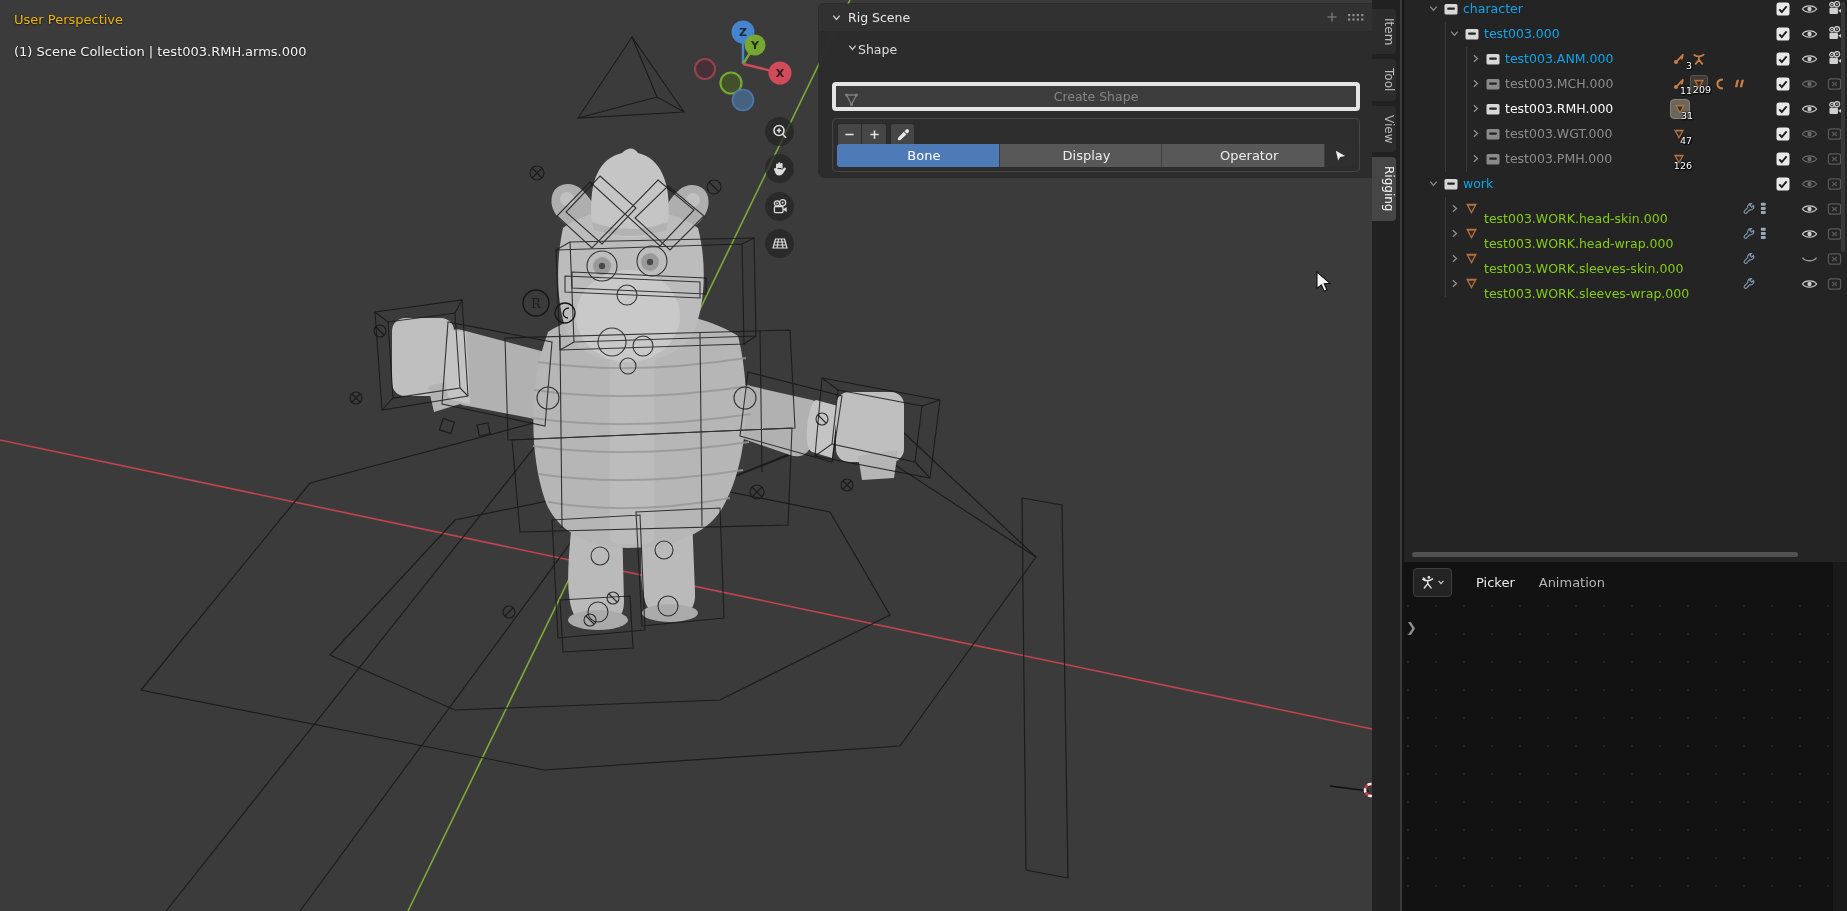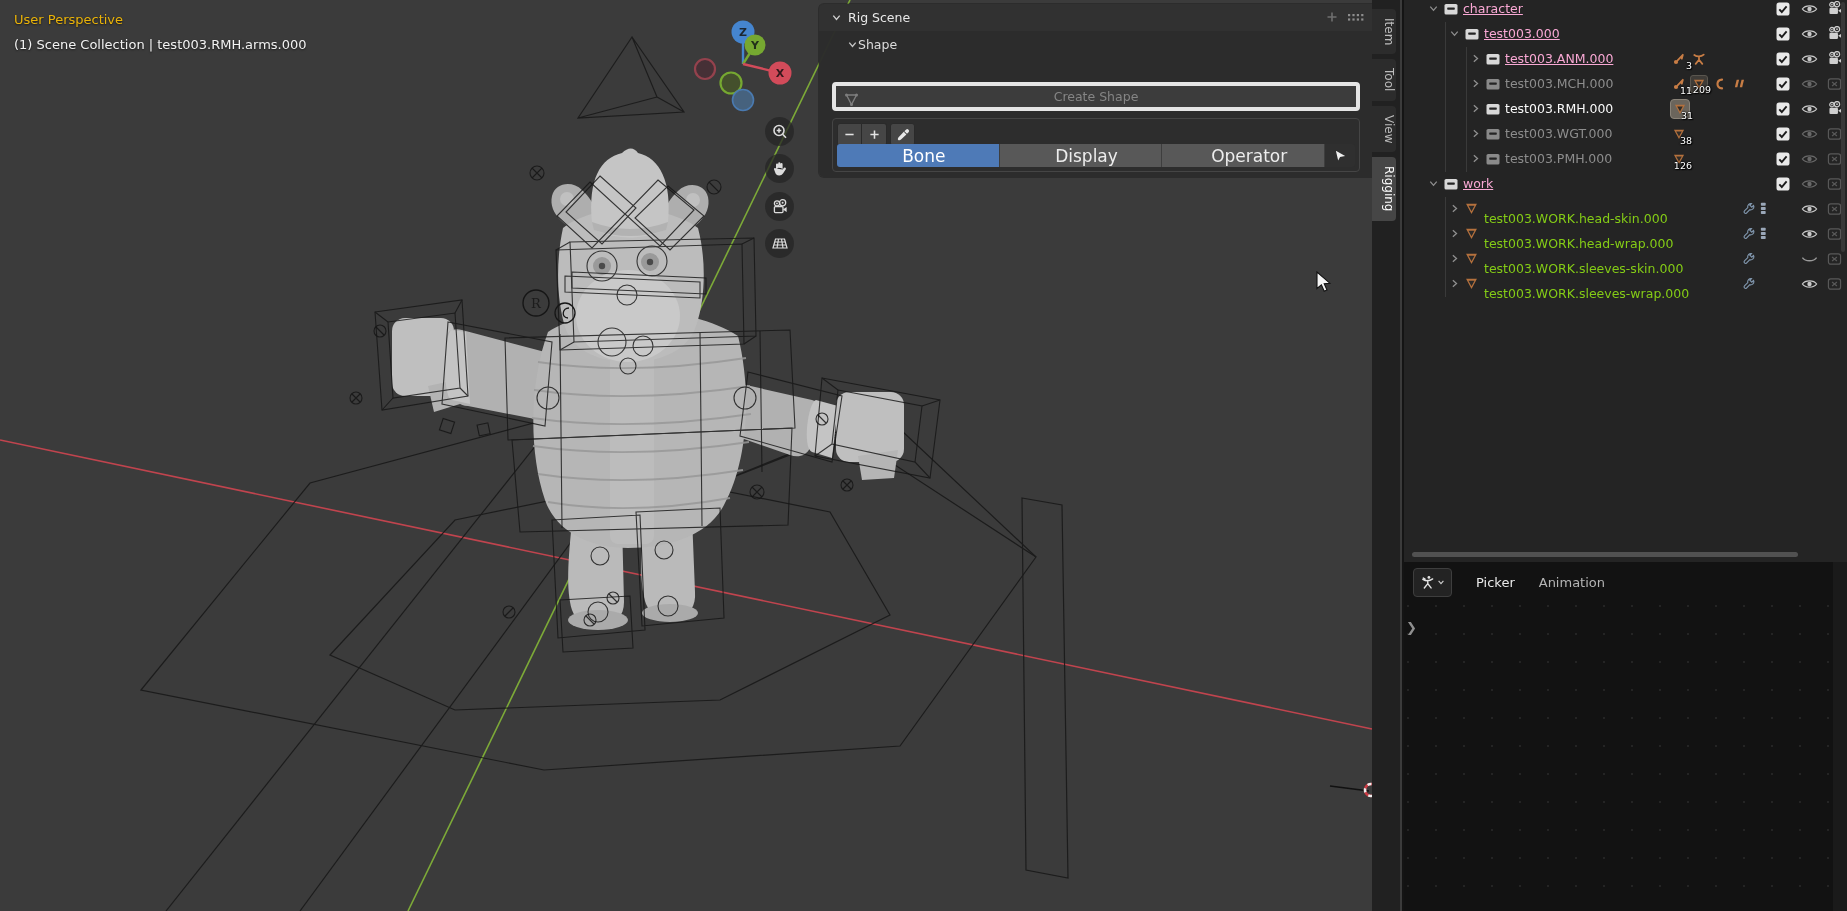--- a/index.html
+++ b/index.html
@@ -7,63 +7,63 @@
   #app {
     position:relative; width:1847px; height:911px; overflow:hidden;
     font-family:"DejaVu Sans", sans-serif; color:#ddd; cursor:default;
     background:#1a1a1a;
   }
   
   #viewport { position:absolute; left:0; top:0; width:1402px; height:911px; background:#3b3b3b; overflow:hidden; }
   #scene { position:absolute; left:0; top:0; }
   .vp-text { position:absolute; left:14px; top:10px; line-height:20px; }
   .vp-mode { font-size:13px; color:#eab308; text-shadow:0 1px 2px rgba(0,0,0,.6); }
-  .vp-breadcrumb { font-size:13px; color:#f2f2f2; text-shadow:0 1px 2px rgba(0,0,0,.6); margin-top:5px; }
+  .vp-breadcrumb { font-size:13px; color:#f2f2f2; text-shadow:0 1px 2px rgba(0,0,0,.6); margin-top:12px; }
   
   #gizmo { position:absolute; left:688px; top:8px; }
   .vp-toolbtn { position:absolute; left:765px; width:29px; height:29px; border-radius:50%;
     background:rgba(38,38,38,.75); display:flex; align-items:center; justify-content:center; }
   .vp-toolbtn svg { display:block; }
   
   #rig-picker { position:absolute; left:819px; top:4px; width:553px; height:173px;
     background:rgba(43,43,43,.97); border-radius:5px 0 0 5px; box-shadow:0 0 0 1px rgba(0,0,0,.25); }
   .panel-header { display:flex; align-items:center; height:27px; padding:0 8px; background:#313131; border-radius:5px 0 0 0; }
   .panel-header .chev { color:#cfcfcf; margin:0 6px 0 4px; }
   .panel-title { font-size:12.5px; color:#e8e8e8; }
   .panel-header-icons { margin-left:auto; display:flex; gap:10px; align-items:center; }
-  .subpanel-header { display:flex; align-items:center; height:26px; padding:0 8px 0 28px; }
+  .subpanel-header { display:flex; align-items:flex-end; height:26px; padding:0 8px 0 28px; }
   .subpanel-title { font-size:12.5px; color:#dcdcdc; }
   .btn-create { position:absolute; left:13px; top:78px; width:528px; height:29px; background:#3c3c3c;
     border:4px solid #e5e5e5; border-radius:4px; display:flex; align-items:center; justify-content:center; }
   .btn-create .lbl { font-size:12.5px; color:#858585; }
   .btn-create .ic { position:absolute; left:7px; top:5px; }
   .listbox { position:absolute; left:13px; top:114px; width:528px; height:54px; border:1px solid #454545; border-radius:4px; background:#2d2d2d; }
   .small-btns { position:absolute; left:4px; top:4px; display:flex; }
   .sq-btn { width:25px; height:23px; background:#464646; border:1px solid #2a2a2a; display:flex; align-items:center; justify-content:center; }
   .sq-btn.first { border-radius:3px 0 0 3px; }
   .sq-btn.mid { border-left:none; border-radius:0 3px 3px 0; }
   .sq-btn.solo { margin-left:3px; border-radius:3px; }
   .seg-row { position:absolute; left:4px; bottom:4px; right:4px; height:23px; display:flex; border-radius:3px; overflow:hidden; }
-  .seg { flex:1; display:flex; align-items:center; justify-content:center; font-size:17px; color:#ededed;
+  .seg { flex:1; display:flex; align-items:center; justify-content:center; font-size:13px; color:#ededed;
     background:#585858; border-right:1px solid #3e3e3e;padding-left:12px; }
   .seg.active { background:var(--accent); color:#fff; }
   .seg-arrow { width:30px; background:#2f2f2f; display:flex; align-items:center; justify-content:center; }
   
   #tabstrip { position:absolute; left:1372px; top:0; width:28px; height:911px; background:#212121; }
   .vtab { writing-mode:vertical-rl; font-size:12px; color:#bcbcbc; background:#2c2c2c;
     border-radius:0 4px 4px 0; padding:9px 0; text-align:center; width:24px; margin:0 0 5px 0; }
   .vtab.active { background:#464646; color:#ffffff; }
   #tabstrip .tabs-wrap { position:absolute; top:9px; left:0; }
   
   #outliner { position:absolute; left:1402px; top:0; width:445px; height:562px; background:#242424; overflow:hidden; border-left:2px solid #141414; }
   .ol-row { position:absolute; left:0; width:445px; height:25px; display:flex; align-items:center; }
   .ol-exp { width:15px; display:flex; justify-content:center; color:#909090; flex:none; }
   .ol-icon { width:19px; display:flex; justify-content:center; flex:none; margin-right:3px; }
   .ol-label { font-size:12.5px; white-space:nowrap; }
-  .st-bright .ol-label { color:#f9a8d4;text-decoration:underline; }
+  .st-bright .ol-label { color:#0ea5e9; }
   .st-active .ol-label { color:#fafafa; }
   .st-dim .ol-label { color:#8d8d8d; }
   .st-medium .ol-label { color:#84cc16;margin-top:20px; }
   .badges { position:absolute; left:266px; top:0; height:25px; display:flex; align-items:center; gap:2px; }
   .badge { position:relative; display:flex; align-items:center; justify-content:center; width:18px; height:18px; }
   .badge.boxed { background:#3f3c38; border:1px solid #5a564f; border-radius:3px; }
   .badge.highlight { background:#6b655c; border:1px solid #8a8378; border-radius:4px; width:20px; height:20px; }
   .badge .cnt { position:absolute; right:-4px; bottom:-3px; font-size:9.5px; color:#fff;
     text-shadow:0 0 2px #000,0 0 2px #000,1px 1px 1px #000; }
   .trail { position:absolute; left:338px; top:0; height:25px; display:flex; align-items:center; gap:4px; }
@@ -600,21 +600,21 @@
               <rect x="4.2" y="6.4" width="7.6" height="2.4" rx="0.7" fill="#242424"></rect>
             </svg>
           </span>
           <span class="ol-label">test003.WGT.000</span>
           <span class="badges">
             <span class="badge">
               <svg width="14" height="14" viewBox="0 0 16 16">
                 <path d="M2.2 3 h11.6 L8 13.8 Z" fill="#b5713d"></path>
                 <path d="M4.8 5 h6.4 L8 10.8 Z" fill="#2f2c28"></path>
               </svg>
-              <span class="cnt">38</span>
+              <span class="cnt">47</span>
             </span>
           </span>
           <span class="tgl tgl-check"><svg width="14" height="14" viewBox="0 0 14 14">
               <rect x="0.5" y="0.5" width="13" height="13" rx="2.6" fill="#e9e9e9"></rect>
               <path d="M3.3 7.3 l2.5 2.7 4.8-5.6" stroke="#1b1b1b" stroke-width="1.9" fill="none"></path>
             </svg></span>
           <span class="tgl tgl-eye" style="color: rgb(104, 104, 104);"><svg width="17" height="14" viewBox="0 0 18 14">
               <path d="M1.5 7 C4.5 2.6 13.5 2.6 16.5 7 C13.5 11.4 4.5 11.4 1.5 7 Z" fill="none" stroke="currentColor" stroke-width="1.4"></path>
               <circle cx="9" cy="7" r="2.3" fill="currentColor"></circle>
             </svg></span>

